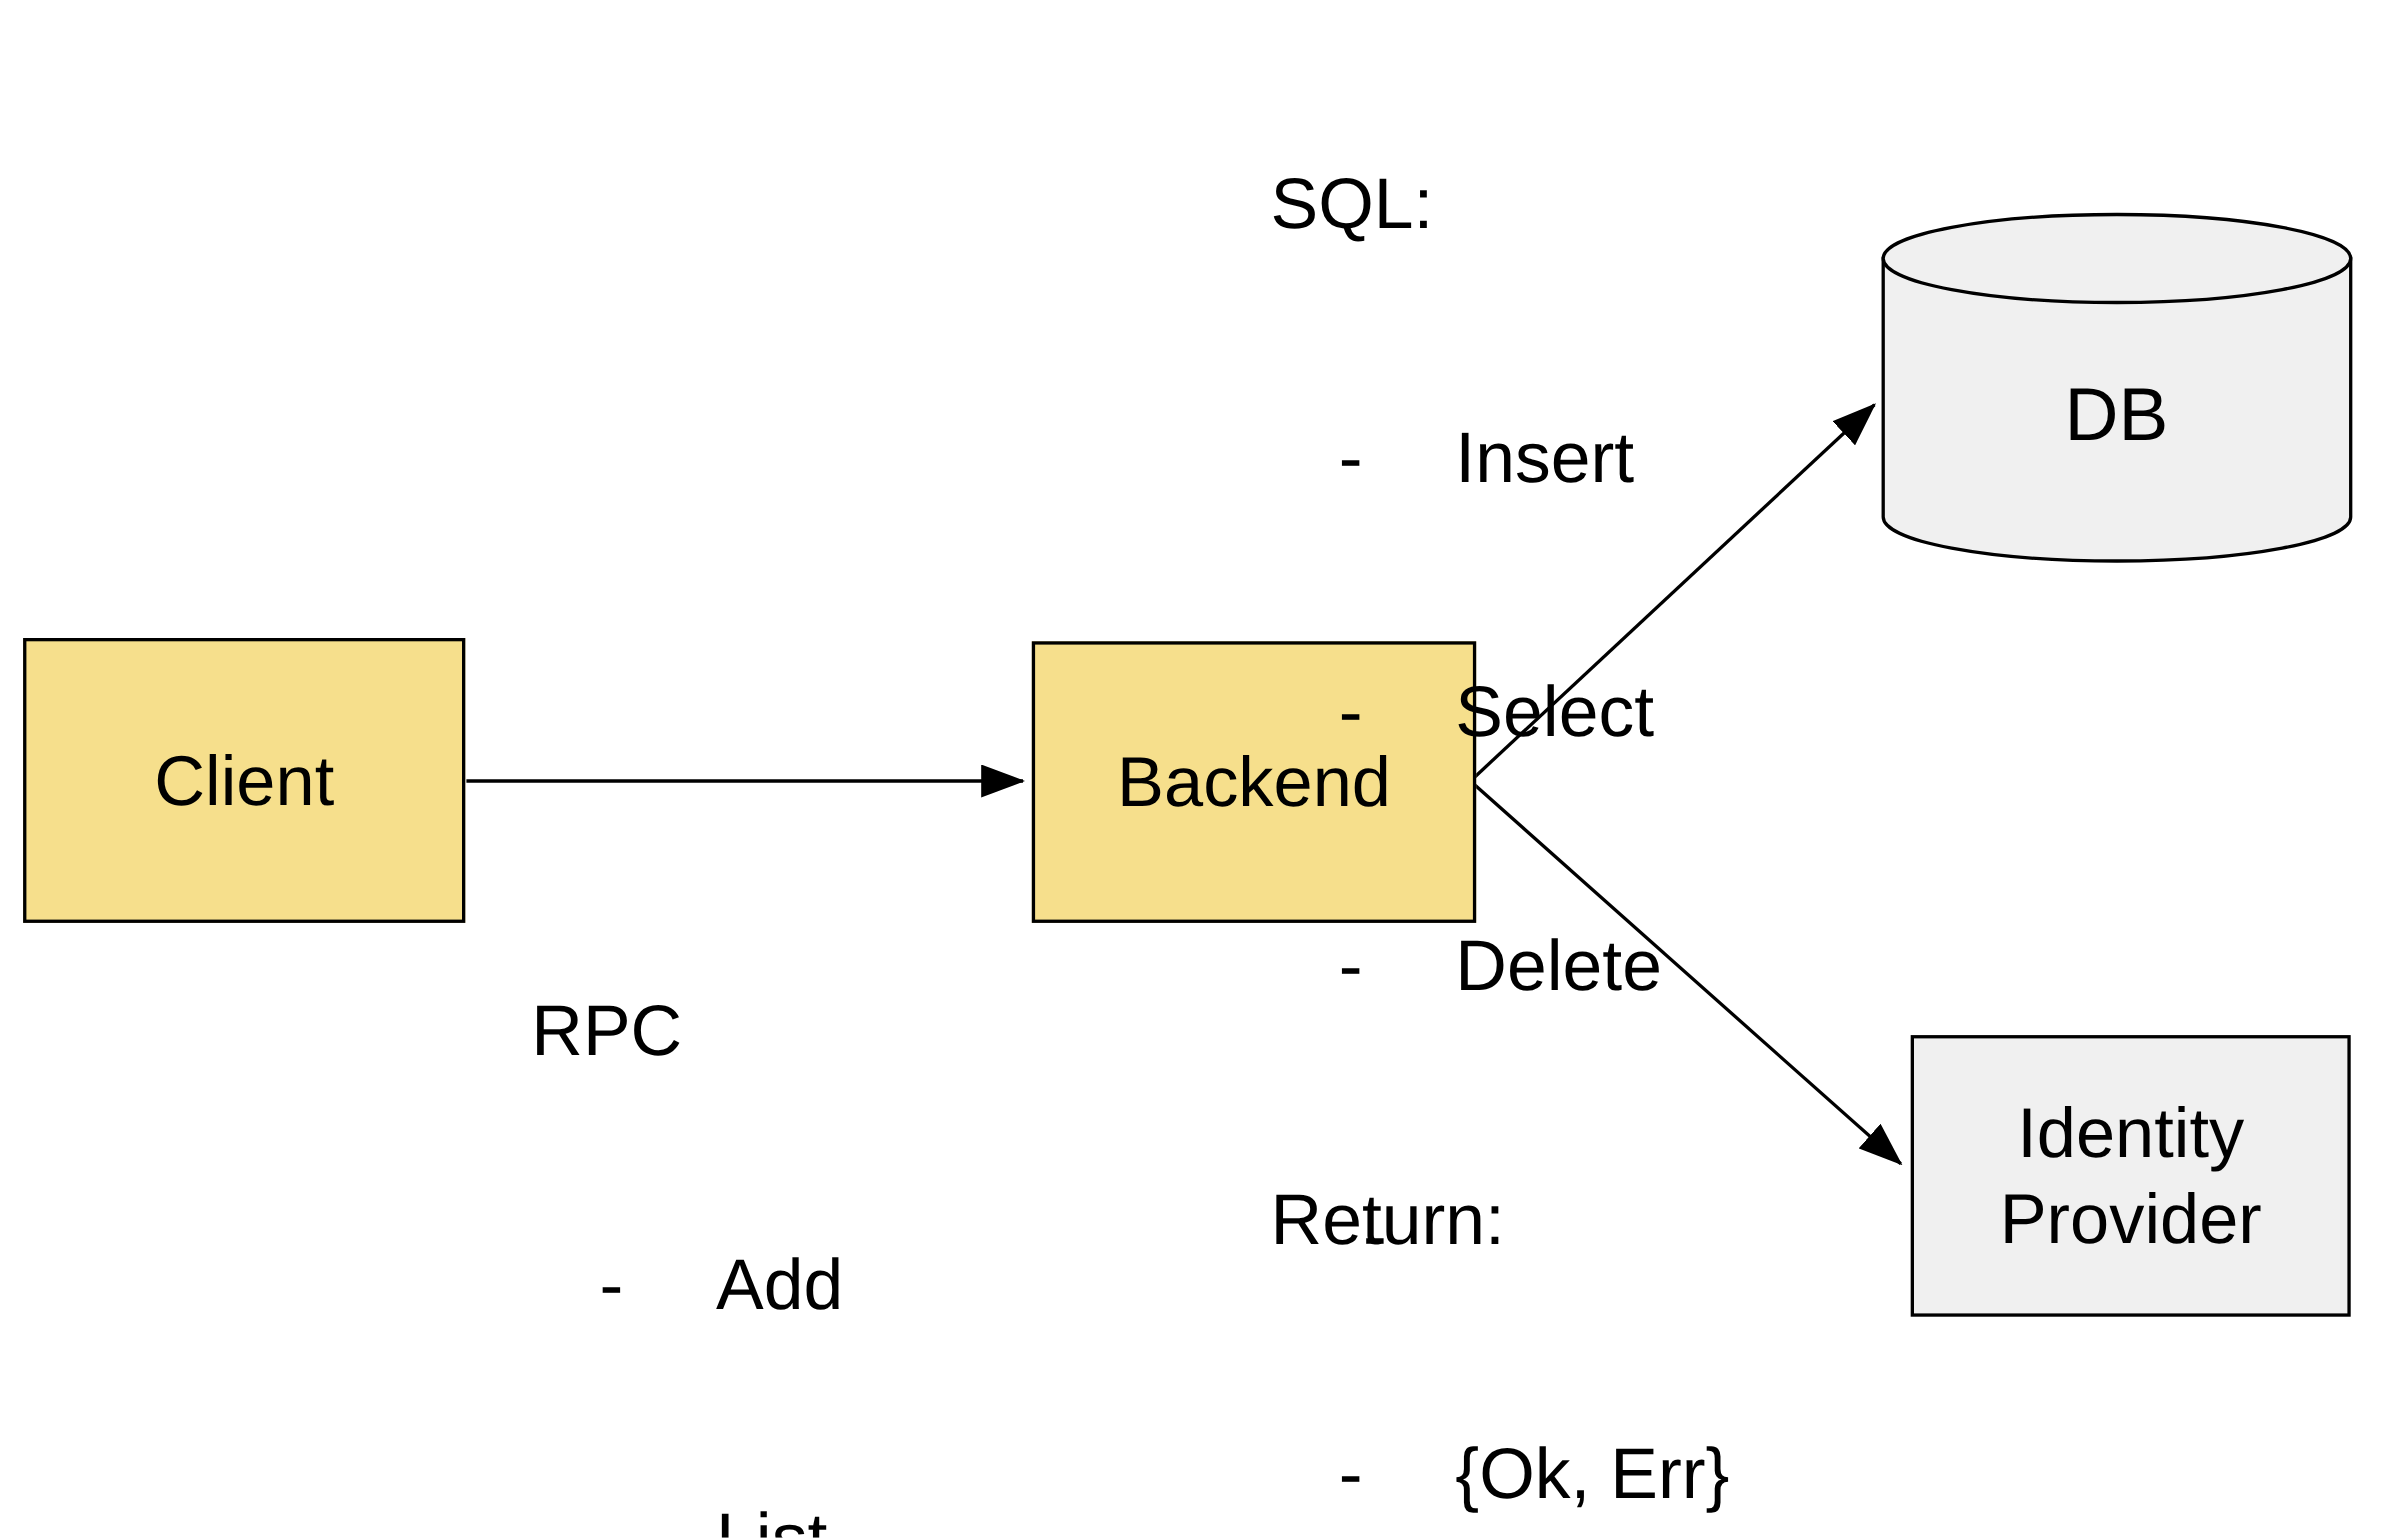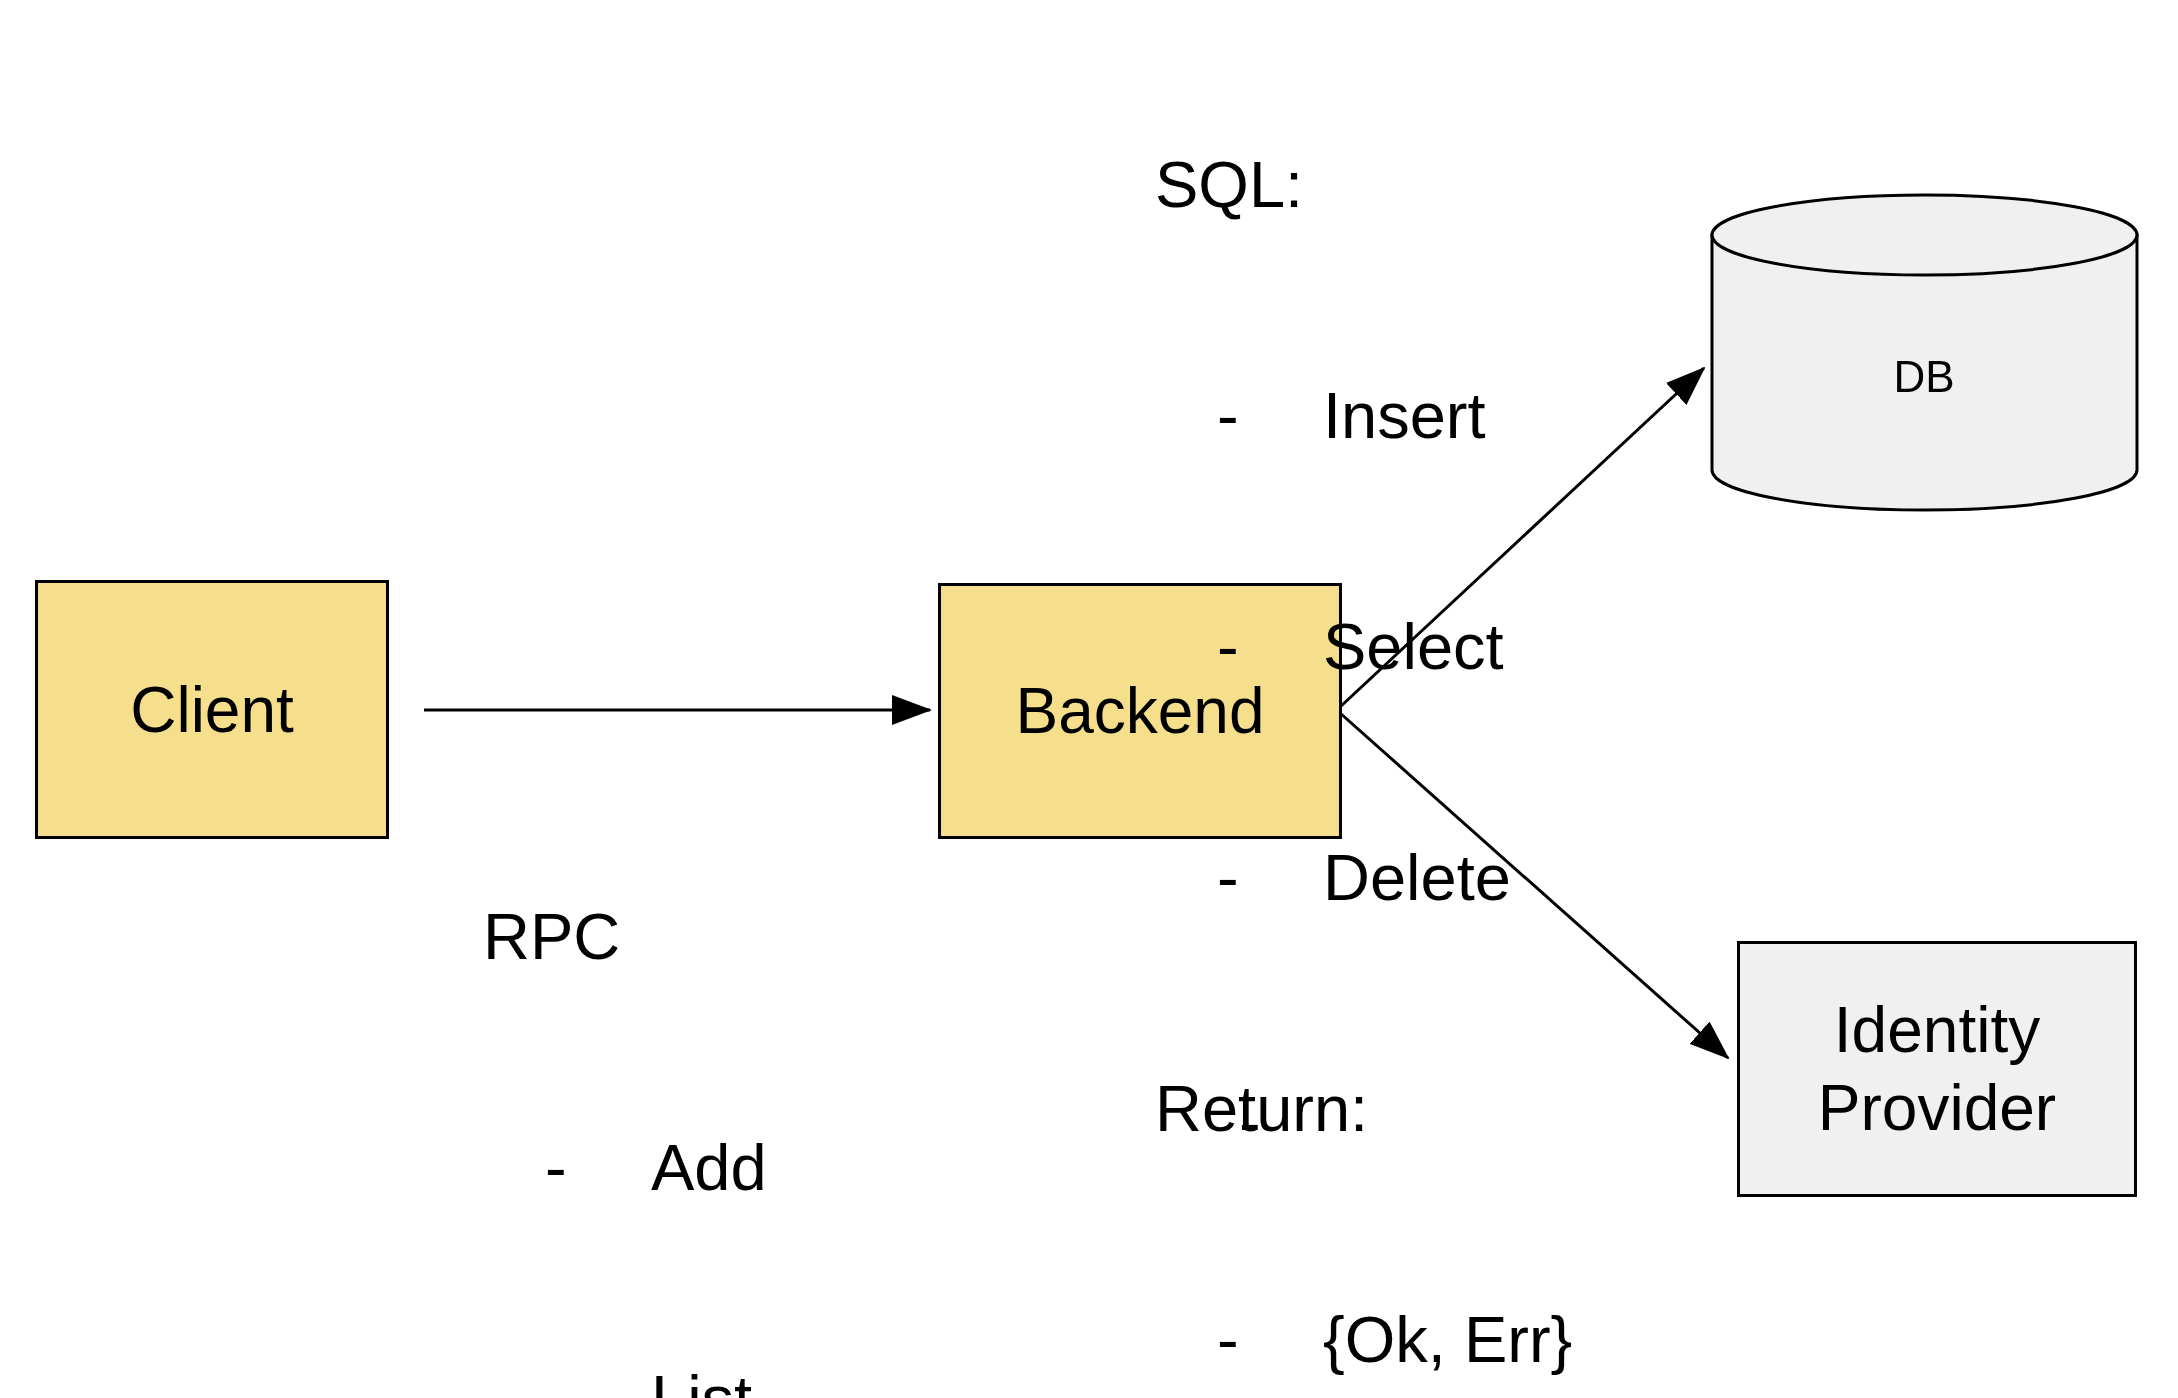--- a/index.html
+++ b/index.html
@@ -21,30 +21,30 @@
     align-items: center;
     justify-content: center;
     box-sizing: border-box;
     border: 3px solid var(--stroke, #000);
     font-size: 64px;
     line-height: 78px;
     text-align: center;
   }
   .node.service  { background: var(--service-fill, #F6DF8C); }
   .node.external { background: var(--external-fill, #F0F0F0); }
-  #node-client   { left: 35px;  top: 580px; width: 354px; height: 259px; }
+  #node-client   { left: 21px;  top: 580px; width: 402px; height: 259px; }
   #node-backend  { left: 938px; top: 583px; width: 404px; height: 256px; text-align: center; }
   #node-idp      { left: 1737px; top: 941px; width: 400px; height: 256px; padding: 16px 55px; }
 
   
   #db-label {
     position: absolute;
     left: 1824px; top: 338px; width: 200px; height: 78px;
     display: flex; align-items: center; justify-content: center;
-    font-size: 44px;
+    font-size: 68px;
   }
 
   
   .anno { position: absolute; font-size: 65px; line-height: 77px; white-space: pre; }
   .anno .row   { display: flex; }
   .anno .bullet{ display: inline-block; margin-left: 62px; width: 106px; }
   #anno-sql  { left: 1155px; top: -8px;  }
   #anno-rpc  { left: 483px;  top: 744px; }
   #anno-http { left: 1177px; top: 930px; }
 </style>

